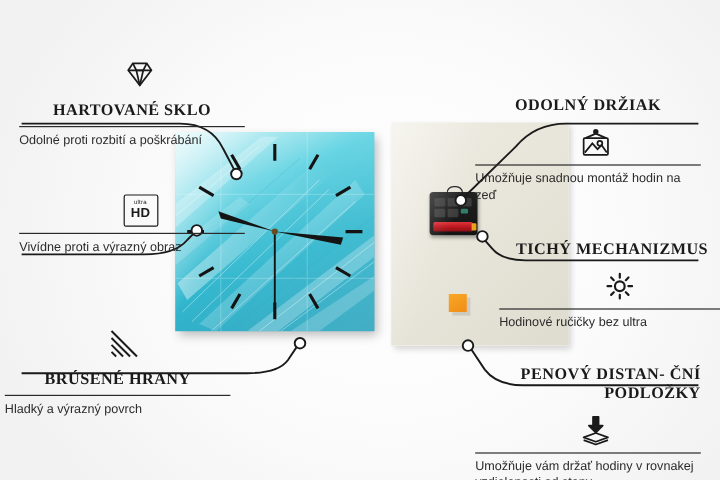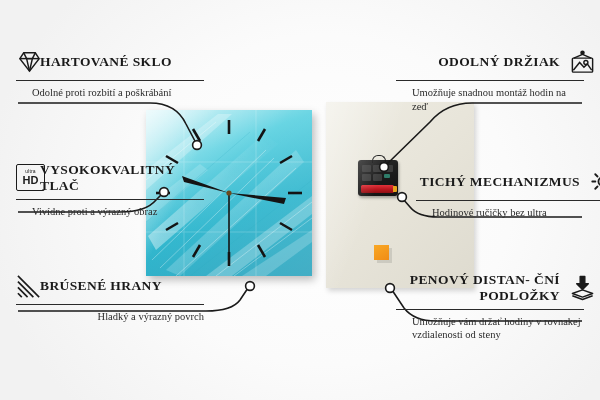--- a/index.html
+++ b/index.html
@@ -128,44 +128,44 @@
 
   
   .feature {
     position: absolute;
     width: 188px;
   }
   .feature .head {
     display: flex;
     align-items: center;
     gap: 9px;
+    flex-direction: column;
   }
   .feature.left .head { justify-content: flex-start; }
   .feature.right .head { justify-content: flex-end; }
   .feature .title {
     font-family: "Liberation Serif", serif;
     font-weight: bold;
     font-size: 13.5px;
     letter-spacing: 0.4px;
     line-height: 1.18;
     color: #1a1a1a;
     text-transform: uppercase;
   }
-  .feature.right .title { text-align: right; }
+  .feature.right .title { text-align: right; margin-top: 32px; }
   .feature .rule {
     height: 1px;
     background: #2a2a2a;
     margin: 5px 0 5px 0;
   }
   .feature .desc {
-    font-family: Liberation Serif, serif;
+    font-family: Liberation Sans, sans-serif;
     font-size: 10.5px;
     line-height: 1.3;
     color: #2b2b2b;
-    margin-left: 16px;
   }
   .feature.right .desc { }
 
   .icon { flex: 0 0 auto; width: 15px; height: 27px; display:block; }
   .icon svg { display: block; }
 
   .hd-badge {
     width: 27px;
     height: 25px;
     border: 1.6px solid #1b1b1b;
@@ -186,21 +186,21 @@
   .hd-badge .hd {
     font-family: "Liberation Sans", sans-serif;
     font-weight: bold;
     font-size: 11px;
     color: #1b1b1b;
   }
 
   
   #feat-glass     { left: 16px;  top: 48px; }
   #feat-print     { left: 16px;  top: 162px; }
-  #feat-edges     { left: 16px;  top: 272px; text-align: right; }
+  #feat-edges     { left: 4px;  top: 272px; }
   #feat-holder    { left: 396px; top: 48px; }
   #feat-mechanism { left: 416px; top: 168px; }
   #feat-foam      { left: 396px; top: 272px; }
 
   
   #connectors {
     position: absolute;
     inset: 0;
     pointer-events: none;
   }
@@ -344,21 +344,20 @@
   </div>
 
   <div class="feature left" id="feat-print">
     <div class="head">
       <span class="icon">
         <span class="hd-badge">
           <span class="ultra">ultra</span>
           <span class="hd">HD</span>
         </span>
       </span>
-      <div class="title">VYSOKOKVALITNÝ TLAČ</div>
     </div>
     <div class="rule"></div>
     <div class="desc">Vivídne proti a výrazný obraz</div>
   </div>
 
   <div class="feature left" id="feat-edges">
     <div class="head">
       <span class="icon">
         <svg width="27" height="27" viewBox="0 0 28 28" stroke="#1a1a1a" stroke-width="1.7" fill="none">
           <line x1="2" y1="4" x2="24" y2="26"></line>

